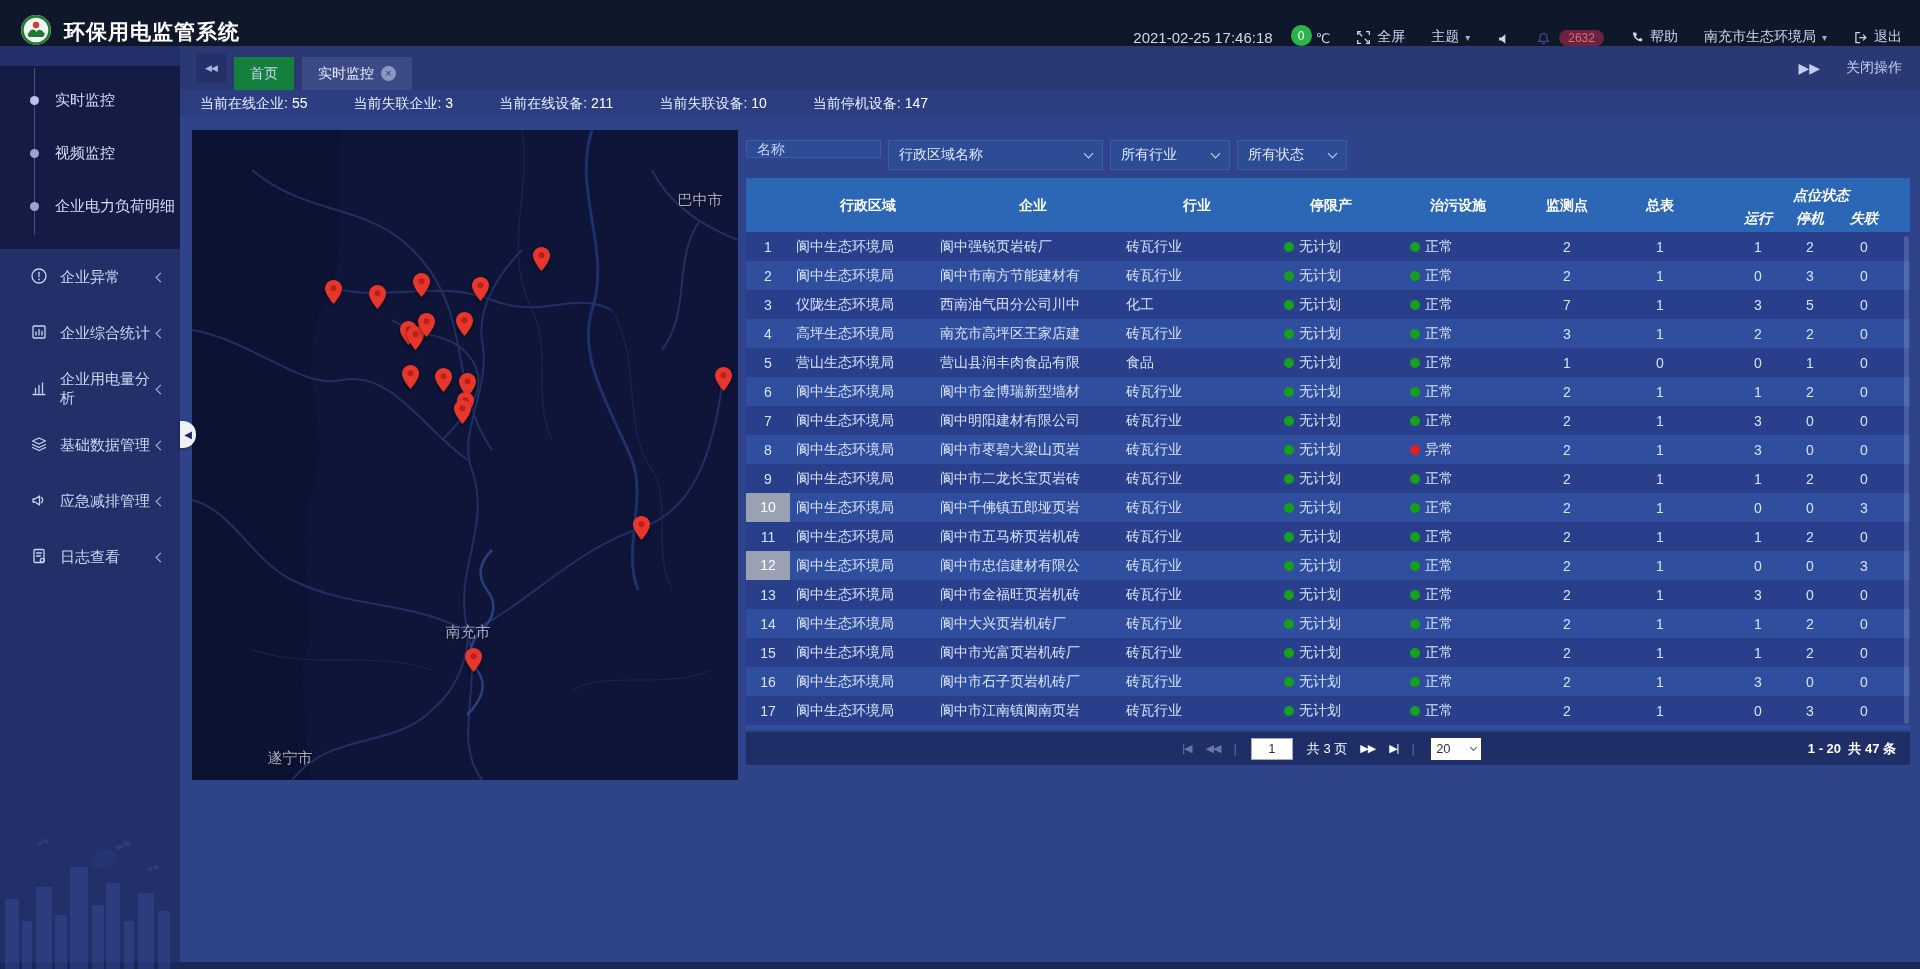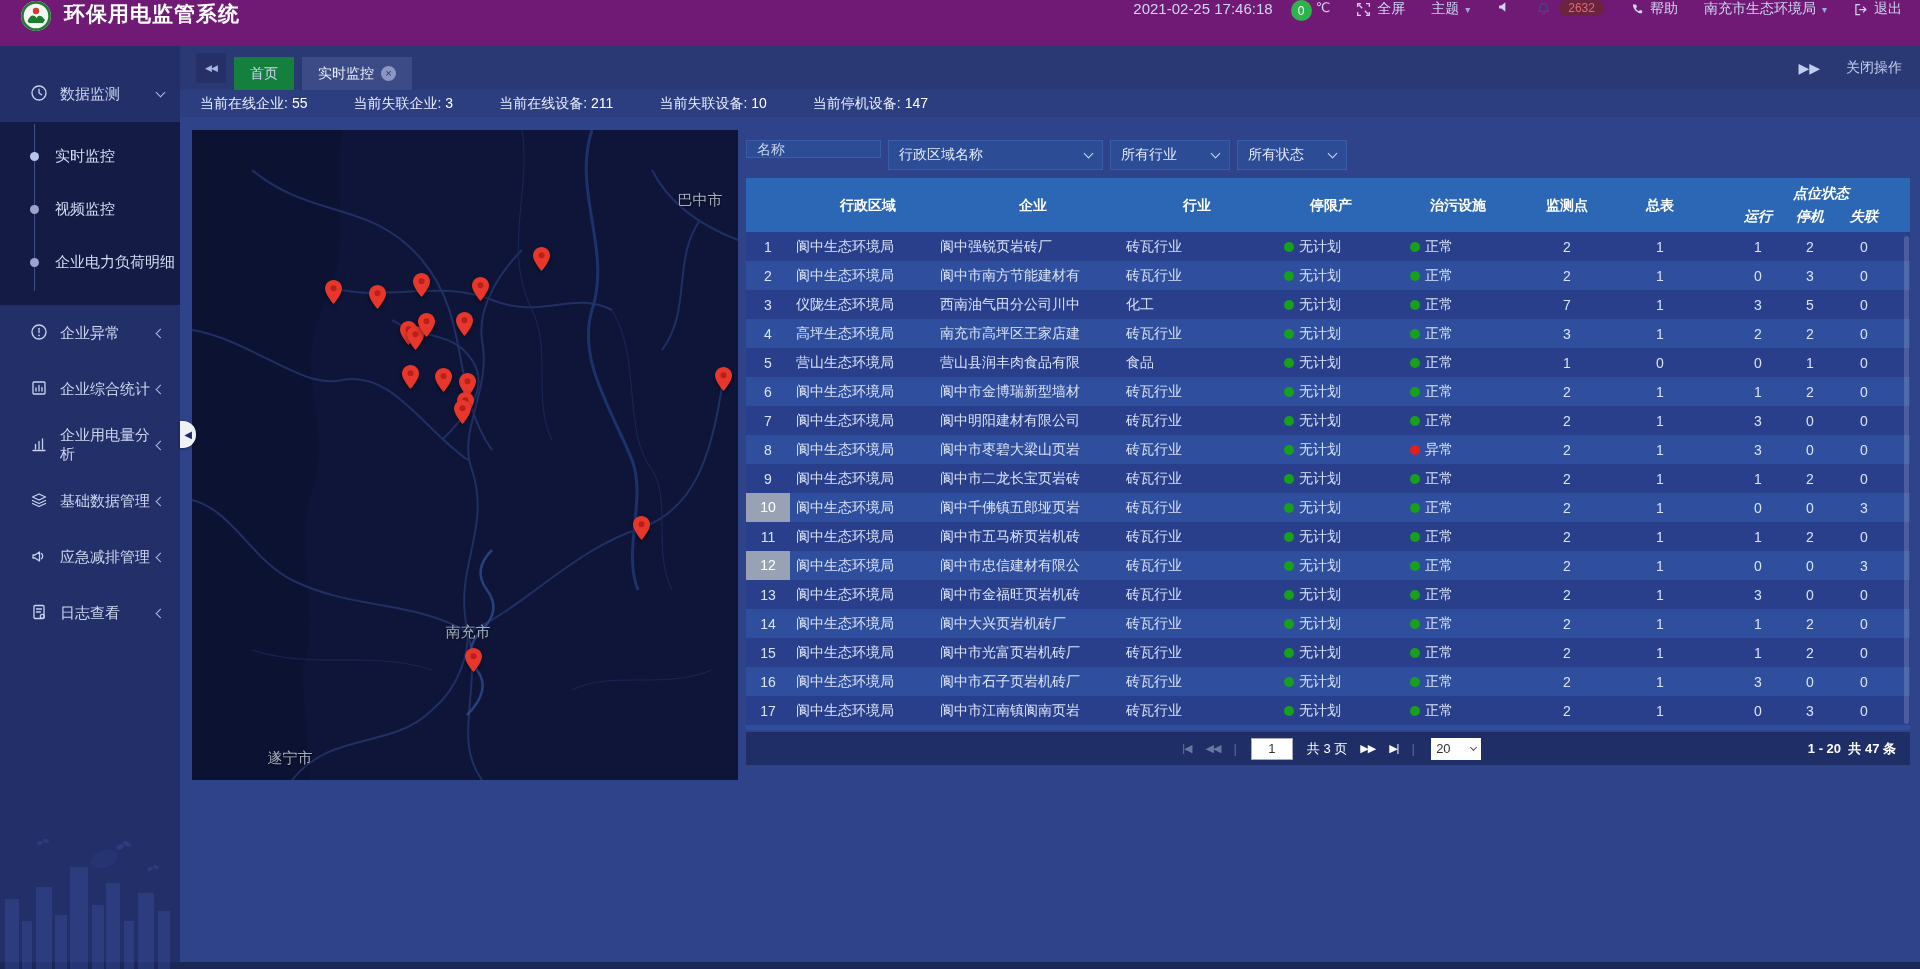--- a/index.html
+++ b/index.html
@@ -1,20 +1,20 @@
 <!DOCTYPE html>
 <html><head>
 <meta charset="utf-8">
 <style>
   * { margin:0; padding:0; box-sizing:border-box; }
   html,body { width:1920px; height:969px; overflow:hidden;
     font-family:"Liberation Sans","DejaVu Sans",sans-serif; background:#2f438a; }
 
   
-  .app-header { height:46px; background:#701a75; display:flex; align-items:flex-start;
+  .app-header { height:46px; background:#0f172a; display:flex; align-items:flex-end;
     padding:0 18px 0 14px; color:#d4dcf5; position:relative; z-index:5; }
   .logo { width:32px; height:32px; margin:0 12px 0 6px; flex:none; }
   .app-title { font-size:21px; font-weight:bold; color:#ffffff; letter-spacing:1px; }
   .h-spacer { flex:1; }
   .h-item { display:flex; align-items:center; gap:6px; margin-left:26px; font-size:14px;
     color:#cdd6f2; white-space:nowrap; cursor:default; }
   .h-item svg { display:block; }
   .datetime { font-size:15px; color:#cfd7f0; }
   .temp-badge { width:21px; height:21px; border-radius:50%; background:#2cb34a; color:#fff;
     font-size:12px; display:flex; align-items:center; justify-content:center; margin-left:18px; }
@@ -94,21 +94,21 @@
     font-family:"Liberation Sans","DejaVu Sans",sans-serif; }
   .f-input::placeholder { color:#c6d2ec; opacity:1; }
   .f-select { height:30px; background:#2c4c96; border:1px solid #3d5ca8; color:#e2e9fa;
     font-size:14px; display:flex; align-items:center; padding:0 10px; cursor:pointer; }
   .f-select .fs-label { flex:1; }
   .f-select .chev { border-color:#cdd8f4; margin-left:10px; }
   .w-region { width:215px; } .w-industry { width:120px; } .w-status { width:110px; }
 
   
   .table-wrap { height:552px; overflow:hidden; position:relative; }
-  .thead { height:54px; background:#2b67b4; display:flex; align-items:flex-start;
+  .thead { height:54px; background:#2b67b4; display:flex; align-items:center;
     color:#ffffff; font-size:14px; font-weight:bold; }
   .th { line-height:54px; text-align:center; }
   .c, .th { flex:none; }
   .c-no { width:44px; text-align:center; }
   .c-region { width:150px; padding-left:6px; }
   .c-company { width:186px; overflow:hidden; white-space:nowrap; }
   .c-industry { width:142px; }
   .c-limit { width:126px; }
   .c-treat { width:128px; }
   .c-points { width:90px; text-align:center; }
@@ -204,29 +204,20 @@
     </svg>
     <span>退出</span>
   </span>
 </div>
 
 <div class="app-body">
 
   <div class="sidebar">
     <div id="sidebar-menu">
         <div>
-          <div class="menu-item">
-      <span class="mi-wrap">
-        <svg class="mi" viewBox="0 0 18 18">
-                <circle cx="9" cy="9" r="7"></circle>
-                <path d="M9 5.2v3.8l2.6 1.8"></path>
-              </svg></span>
-      <span class="mi-label">数据监测</span>
-      <span class="chev down"></span>
-    </div>
           <div class="submenu">
             <div class="submenu-item active">
            <span class="dot"></span>
            <span>实时监控</span>
             </div>
             <div class="submenu-item">
            <span class="dot"></span>
            <span>视频监控</span>
             </div>
             <div class="submenu-item">

